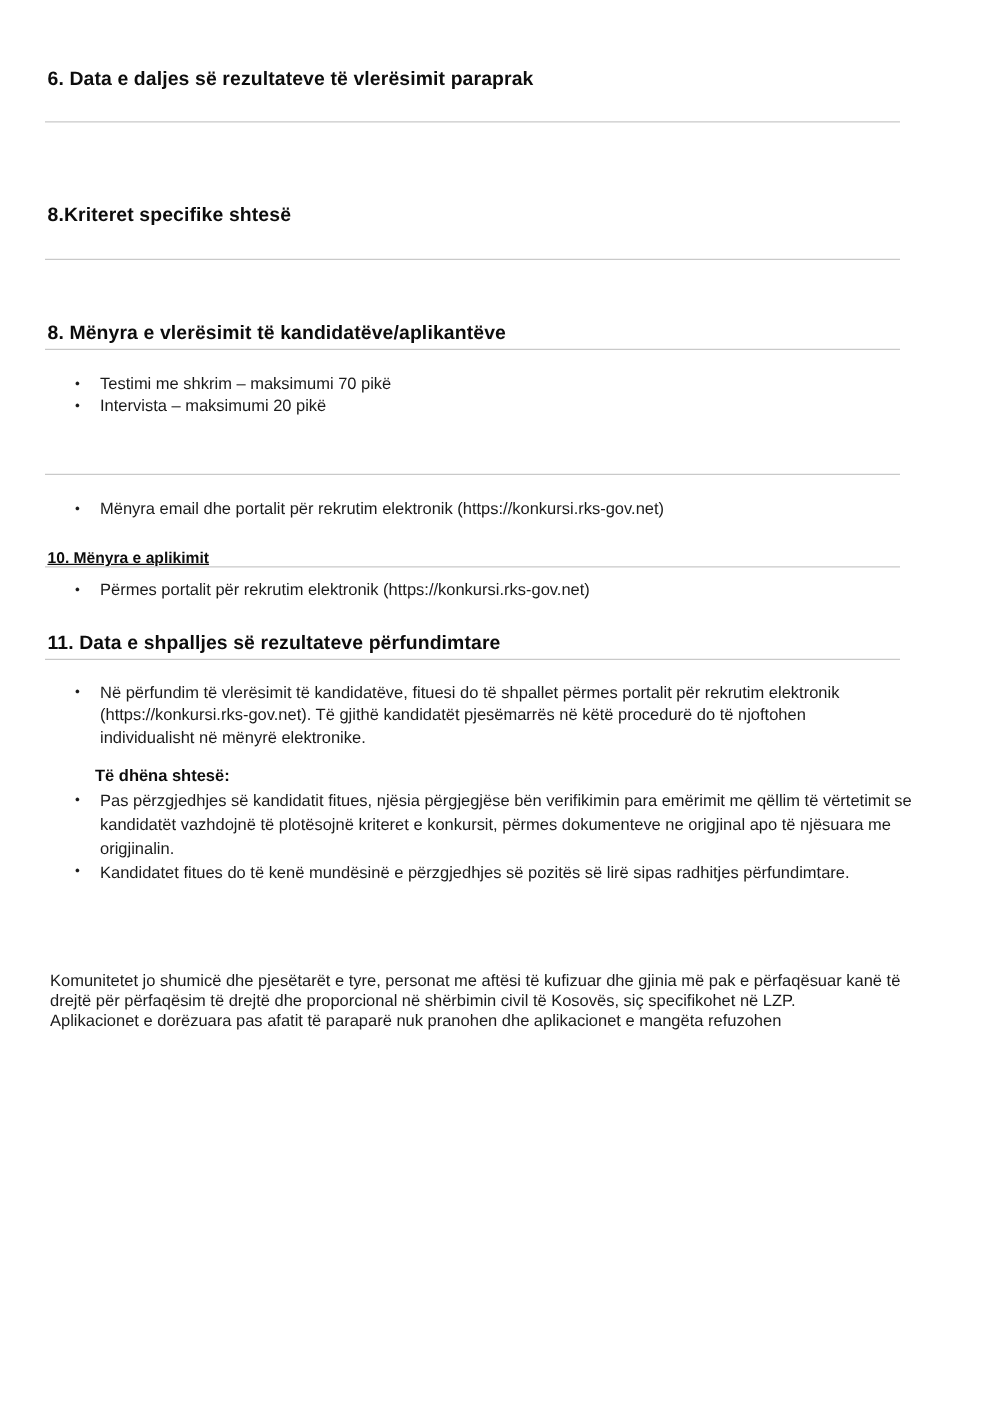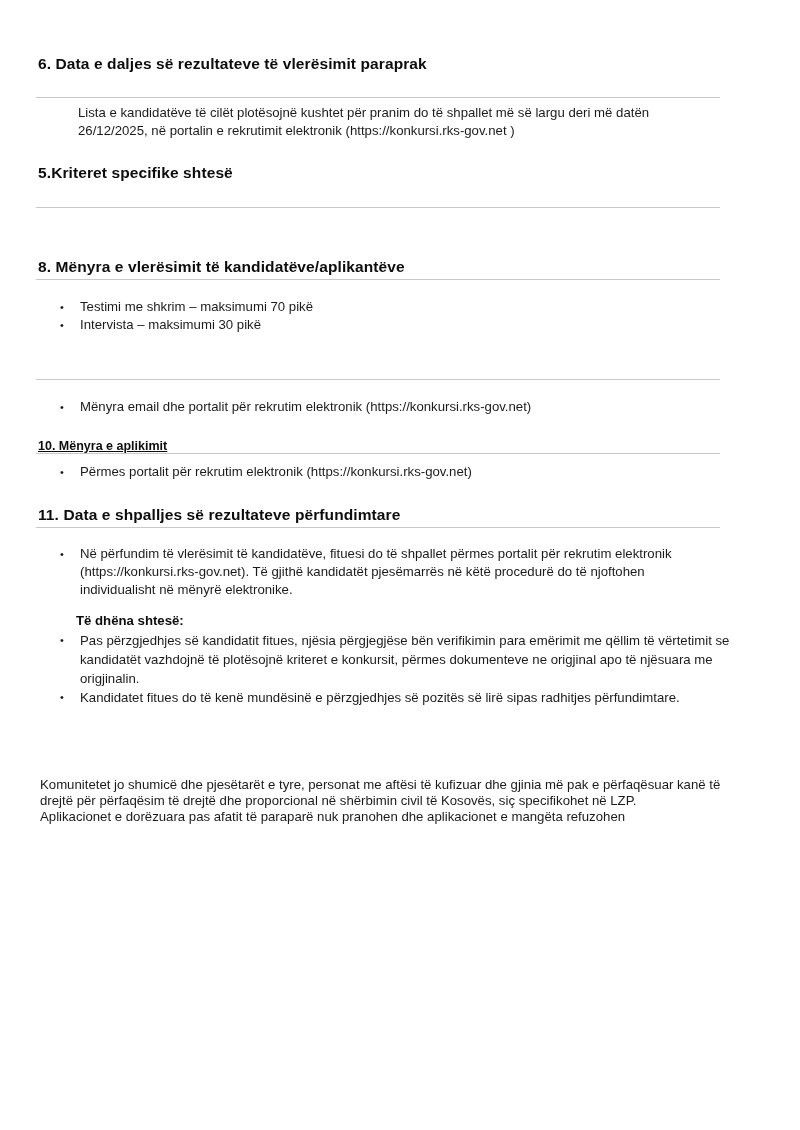--- a/index.html
+++ b/index.html
@@ -72,35 +72,34 @@
     margin-left: 20px;
   }
 </style>
 </head>
 <body>
 
 <div class="page">
 
   <div class="abs h-lg" style="top:55px; left:38px;">6. Data e daljes së rezultateve të vlerësimit paraprak</div>
   <div class="rule-thin" style="top:97px;"></div>
-  <div class="abs body-text" style="top:104px; left:78px; width:632px;">Lista e kandidatëve të cilët plotësojnë kushtet për pranim do të shpallet më së largu deri më datën 26/12/2025, në portalin e rekrutimit elektronik (https://konkursi.rks-gov.net )</div>
 
-  <div class="abs h-lg" style="top:164px; left:38px;">5.Kriteret specifike shtesë</div>
+  <div class="abs h-lg" style="top:164px; left:38px;">8.Kriteret specifike shtesë</div>
   <div class="rule-thin" style="top:207px;"></div>
 
   <div class="abs h-lg" style="top:258px; left:38px;">8. Mënyra e vlerësimit të kandidatëve/aplikantëve</div>
   <div class="rule-thin" style="top:279px;"></div>
   <div class="abs body-text" style="top:298px; left:58px; width:650px;">
     <div class="bullet-row">
       <span class="bullet-dot">•</span>
       <span class="bullet-text">Testimi me shkrim – maksimumi 70 pikë</span>
     </div>
     <div class="bullet-row">
       <span class="bullet-dot">•</span>
-      <span class="bullet-text">Intervista – maksimumi 30 pikë</span>
+      <span class="bullet-text">Intervista – maksimumi 20 pikë</span>
     </div>
   </div>
 
   <div class="rule-thin" style="top:379px;"></div>
   <div class="abs body-text" style="top:398px; left:58px; width:650px;">
     <div class="bullet-row">
       <span class="bullet-dot">•</span>
       <span class="bullet-text">Mënyra email dhe portalit për rekrutim elektronik (https://konkursi.rks-gov.net)</span>
     </div>
   </div>

